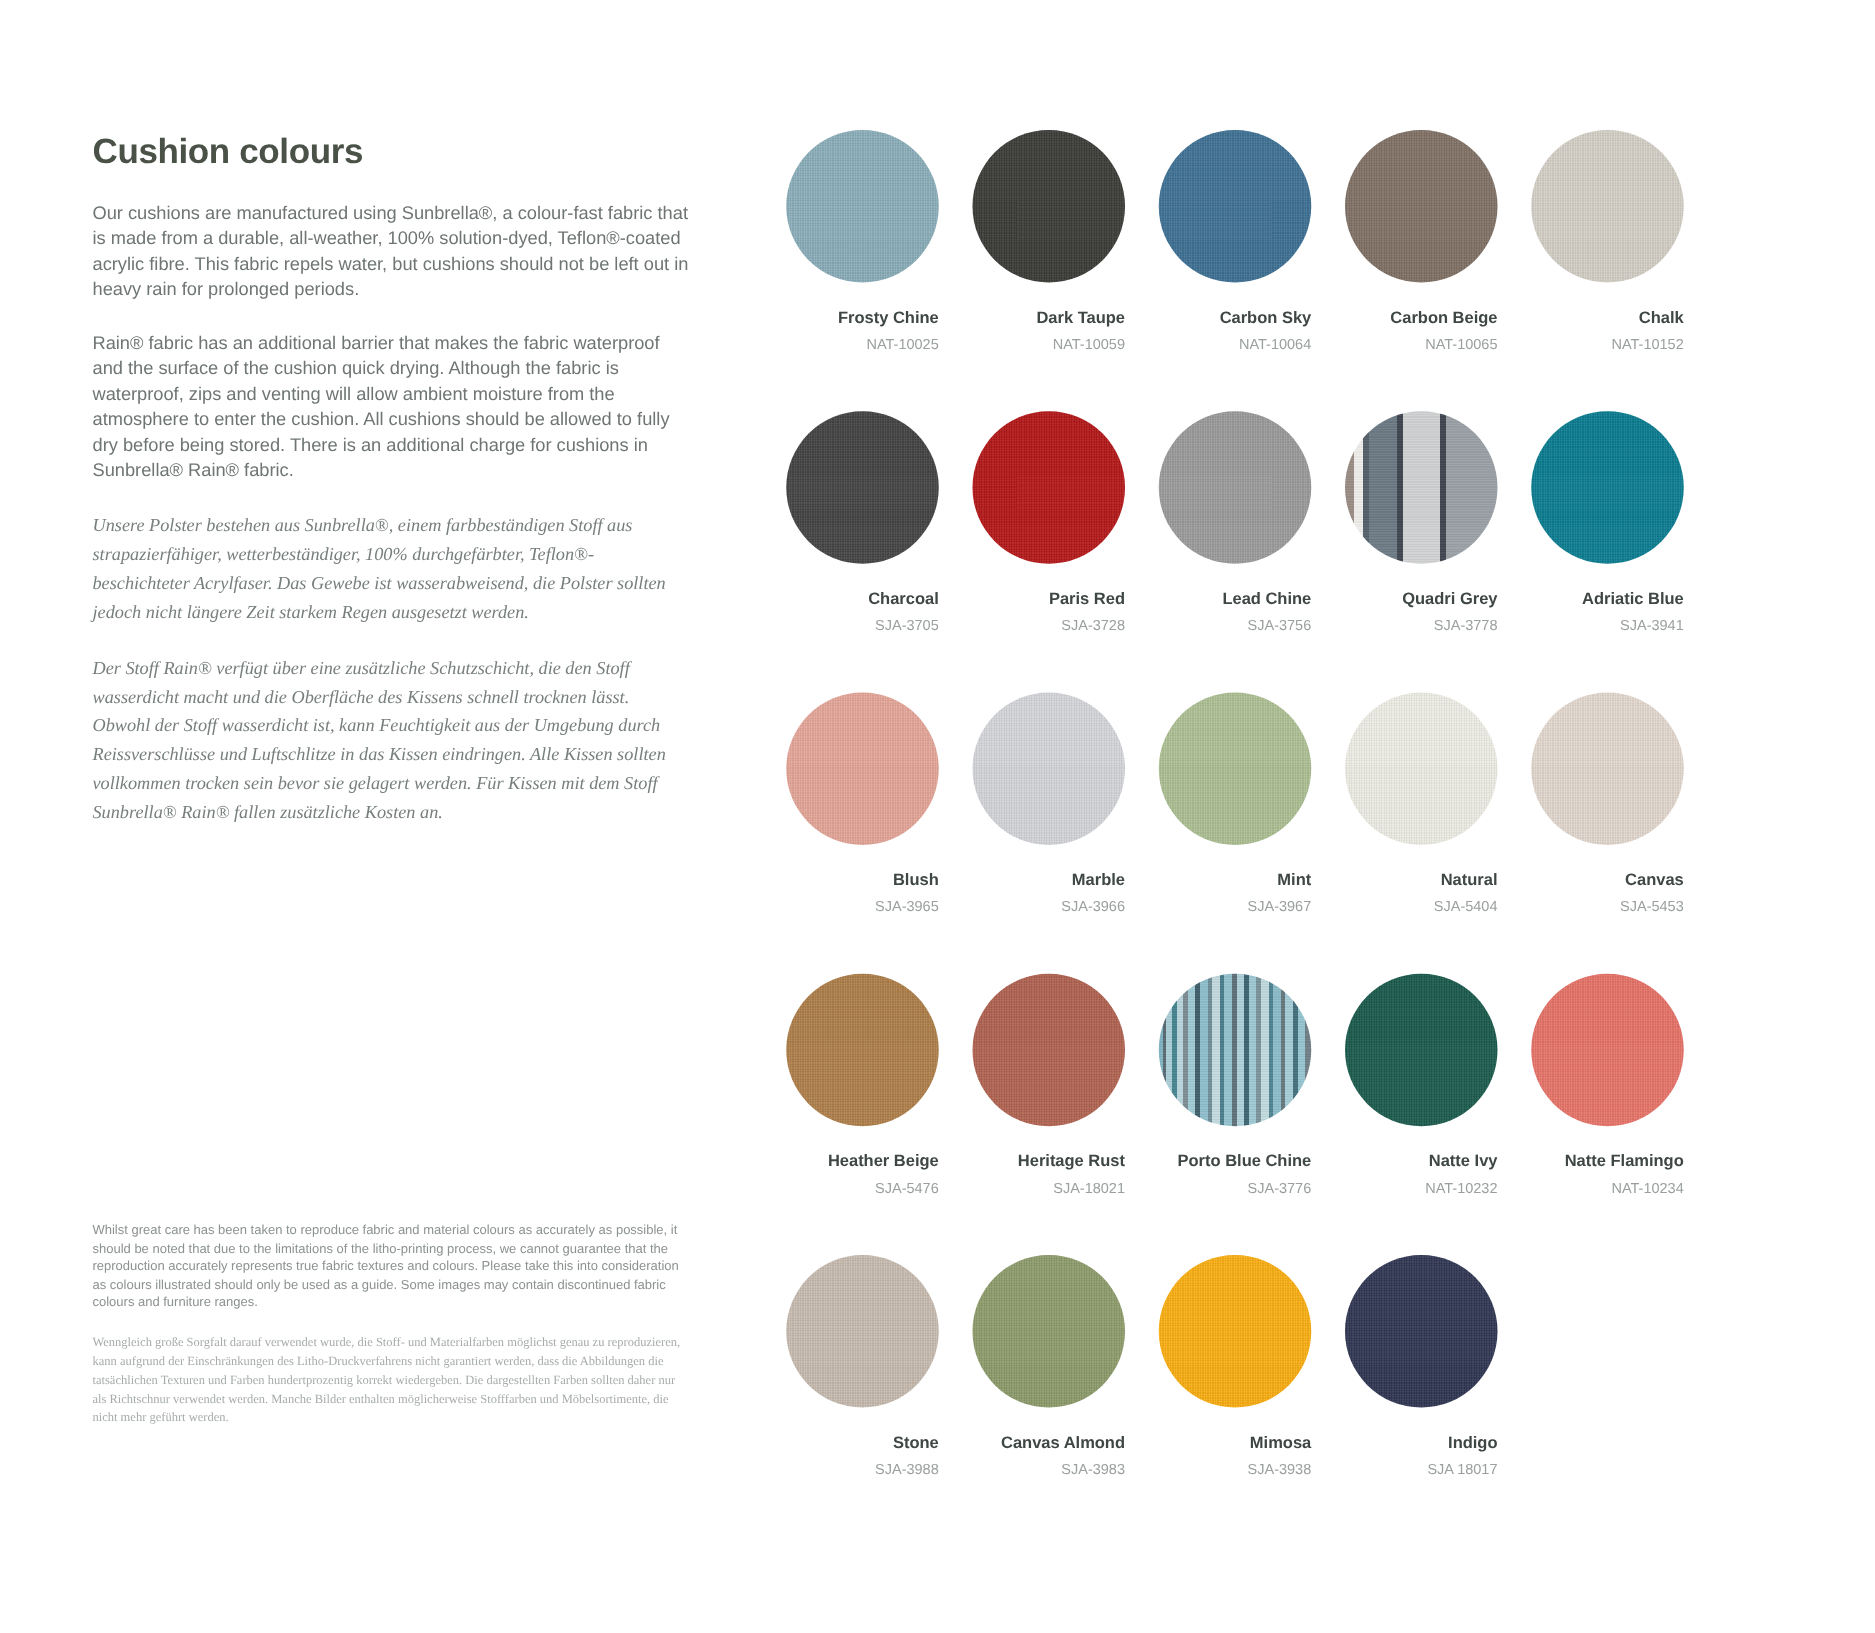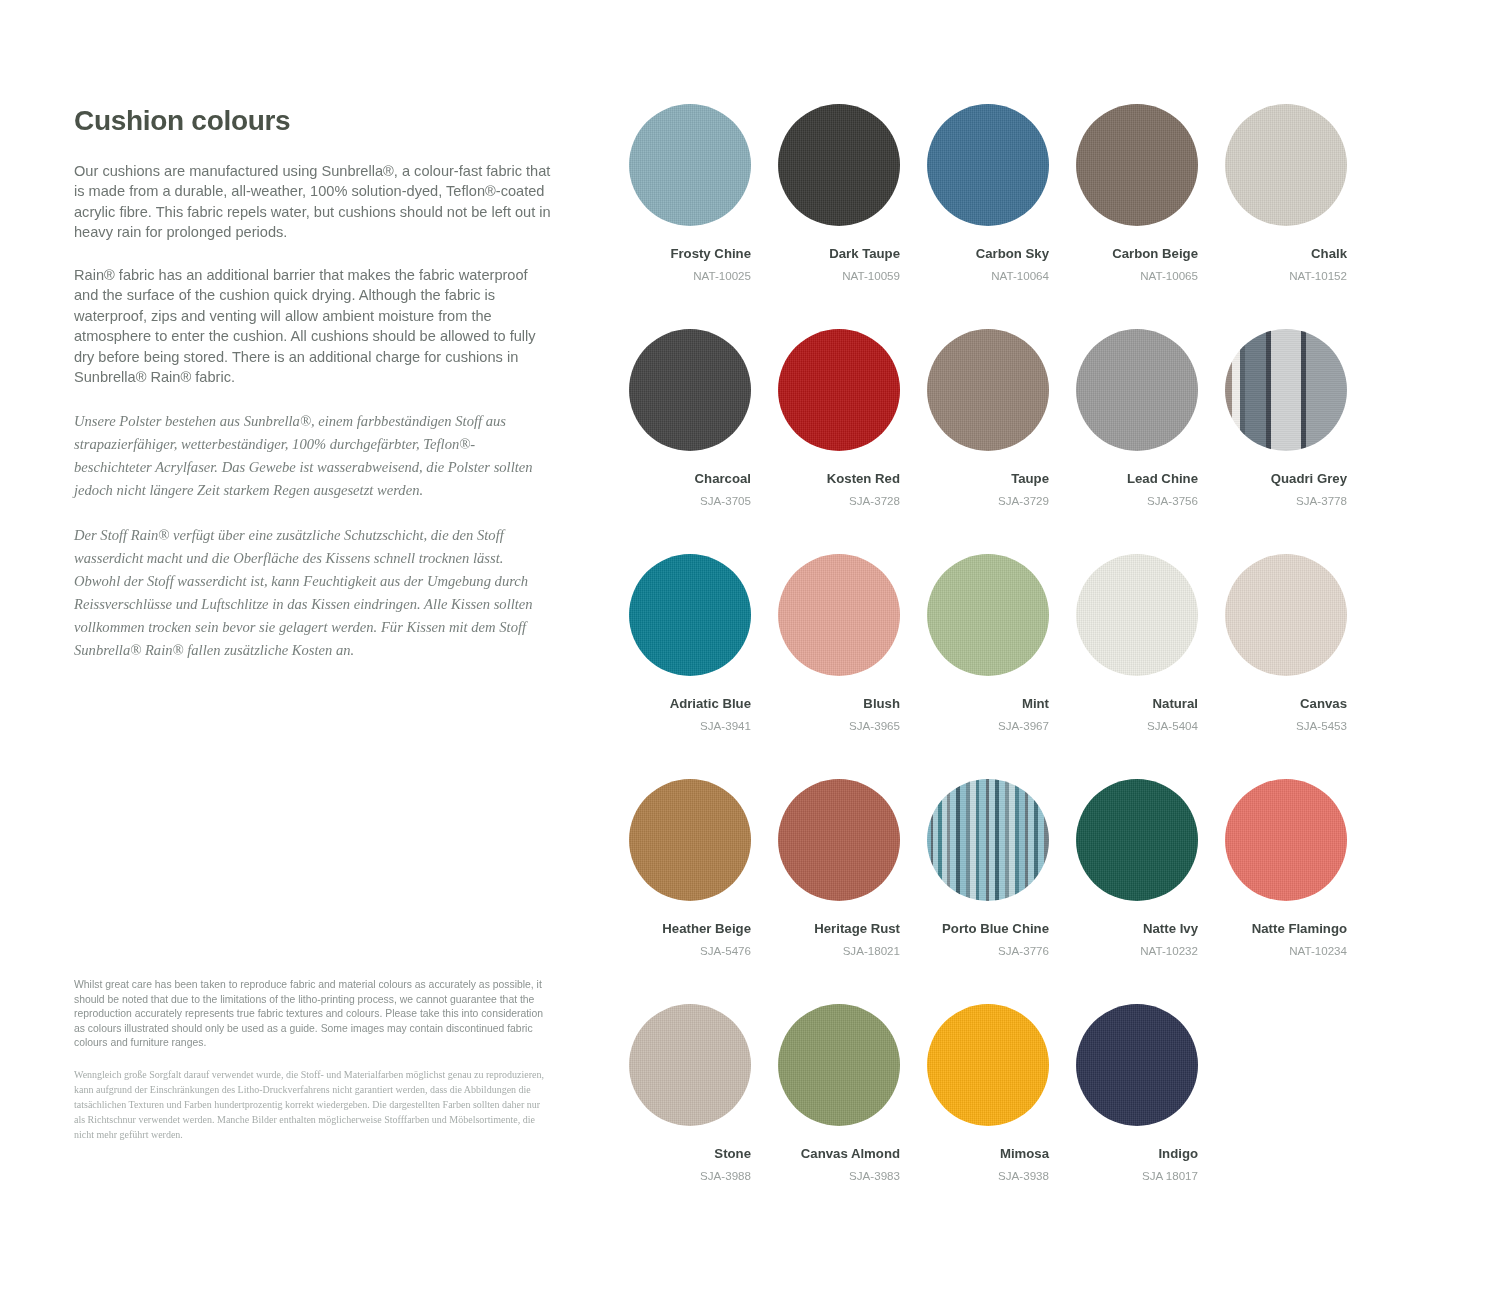--- a/index.html
+++ b/index.html
@@ -172,27 +172,22 @@
       <div class="swatch-name">Chalk</div>
       <div class="swatch-code">NAT-10152</div>
     </div>
     <div class="swatch-cell">
       <div class="swatch-disc" style="background: rgb(70, 70, 70);"></div>
       <div class="swatch-name">Charcoal</div>
       <div class="swatch-code">SJA-3705</div>
     </div>
     <div class="swatch-cell">
       <div class="swatch-disc" style="background: rgb(179, 23, 24);"></div>
-      <div class="swatch-name">Kosten Red</div>
+      <div class="swatch-name">Paris Red</div>
       <div class="swatch-code">SJA-3728</div>
-    </div>
-    <div class="swatch-cell">
-      <div class="swatch-disc" style="background: rgb(151, 133, 120);"></div>
-      <div class="swatch-name">Taupe</div>
-      <div class="swatch-code">SJA-3729</div>
     </div>
     <div class="swatch-cell">
       <div class="swatch-disc" style="background: rgb(157, 157, 157);"></div>
       <div class="swatch-name">Lead Chine</div>
       <div class="swatch-code">SJA-3756</div>
     </div>
     <div class="swatch-cell">
       <div class="swatch-disc striped" style="background: linear-gradient(90deg, rgb(154, 141, 133) 0%, rgb(154, 141, 133) 6%, rgb(239, 237, 234) 6%, rgb(239, 237, 234) 12%, rgb(85, 96, 106) 12%, rgb(85, 96, 106) 16%, rgb(109, 122, 133) 16%, rgb(109, 122, 133) 34%, rgb(63, 70, 80) 34%, rgb(63, 70, 80) 38%, rgb(207, 209, 210) 38%, rgb(207, 209, 210) 62%, rgb(63, 70, 80) 62%, rgb(63, 70, 80) 66%, rgb(154, 161, 166) 66%, rgb(154, 161, 166) 100%);"></div>
       <div class="swatch-name">Quadri Grey</div>
       <div class="swatch-code">SJA-3778</div>
@@ -201,20 +196,25 @@
       <div class="swatch-disc" style="background: rgb(12, 126, 146);"></div>
       <div class="swatch-name">Adriatic Blue</div>
       <div class="swatch-code">SJA-3941</div>
     </div>
     <div class="swatch-cell">
       <div class="swatch-disc" style="background: rgb(229, 168, 154);"></div>
       <div class="swatch-name">Blush</div>
       <div class="swatch-code">SJA-3965</div>
     </div>
     <div class="swatch-cell">
+      <div class="swatch-disc" style="background: rgb(211, 213, 217);"></div>
+      <div class="swatch-name">Marble</div>
+      <div class="swatch-code">SJA-3966</div>
+    </div>
+    <div class="swatch-cell">
       <div class="swatch-disc" style="background: rgb(175, 194, 150);"></div>
       <div class="swatch-name">Mint</div>
       <div class="swatch-code">SJA-3967</div>
     </div>
     <div class="swatch-cell">
       <div class="swatch-disc" style="background: rgb(237, 237, 229);"></div>
       <div class="swatch-name">Natural</div>
       <div class="swatch-code">SJA-5404</div>
     </div>
     <div class="swatch-cell">

